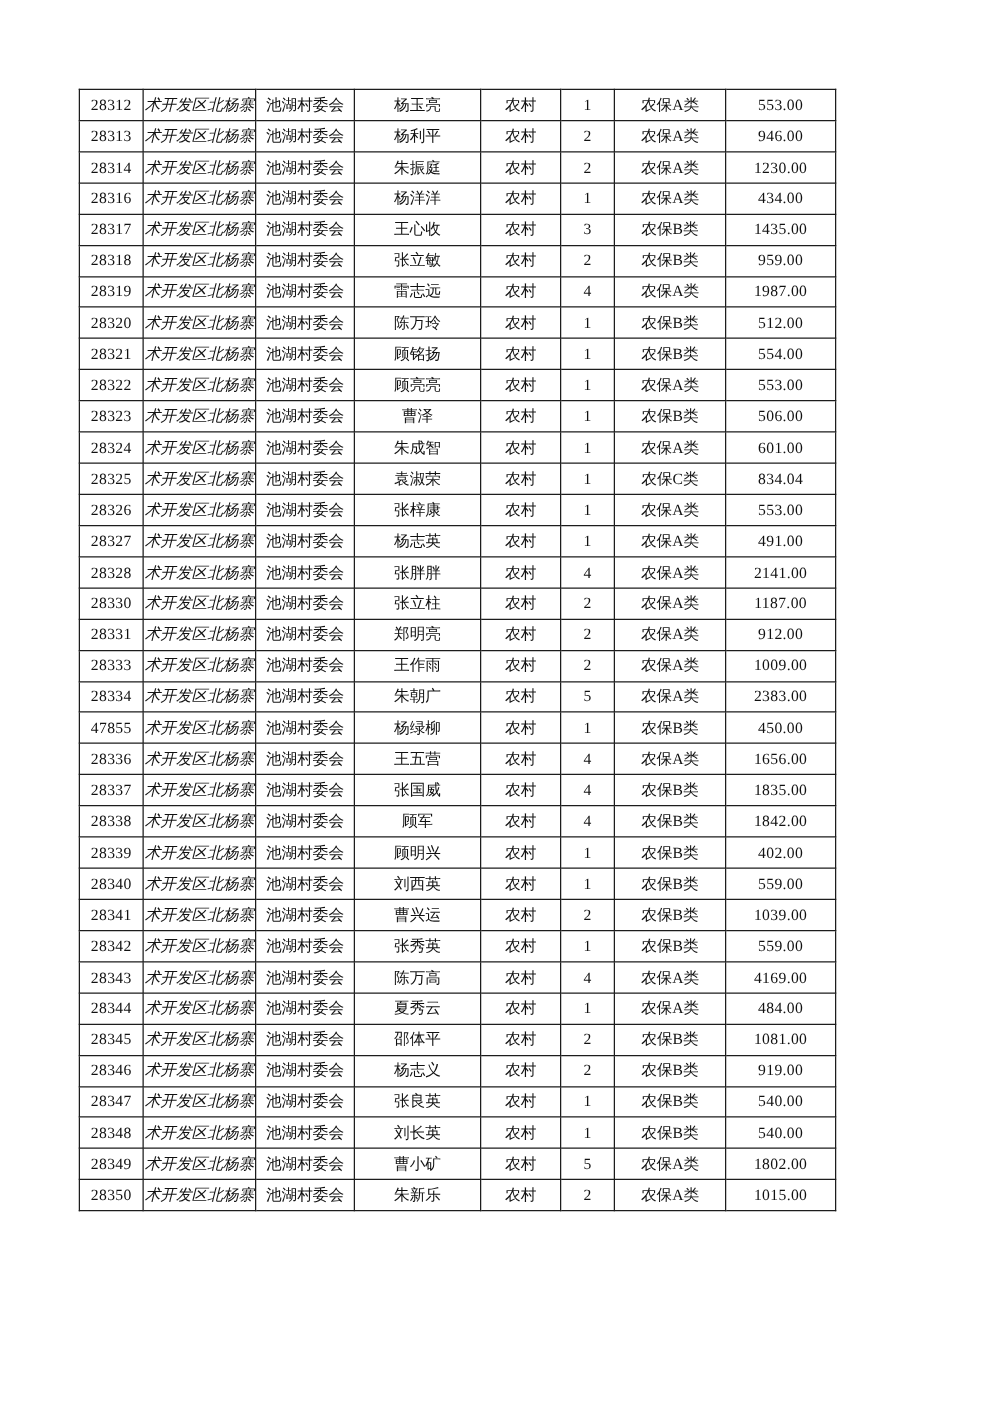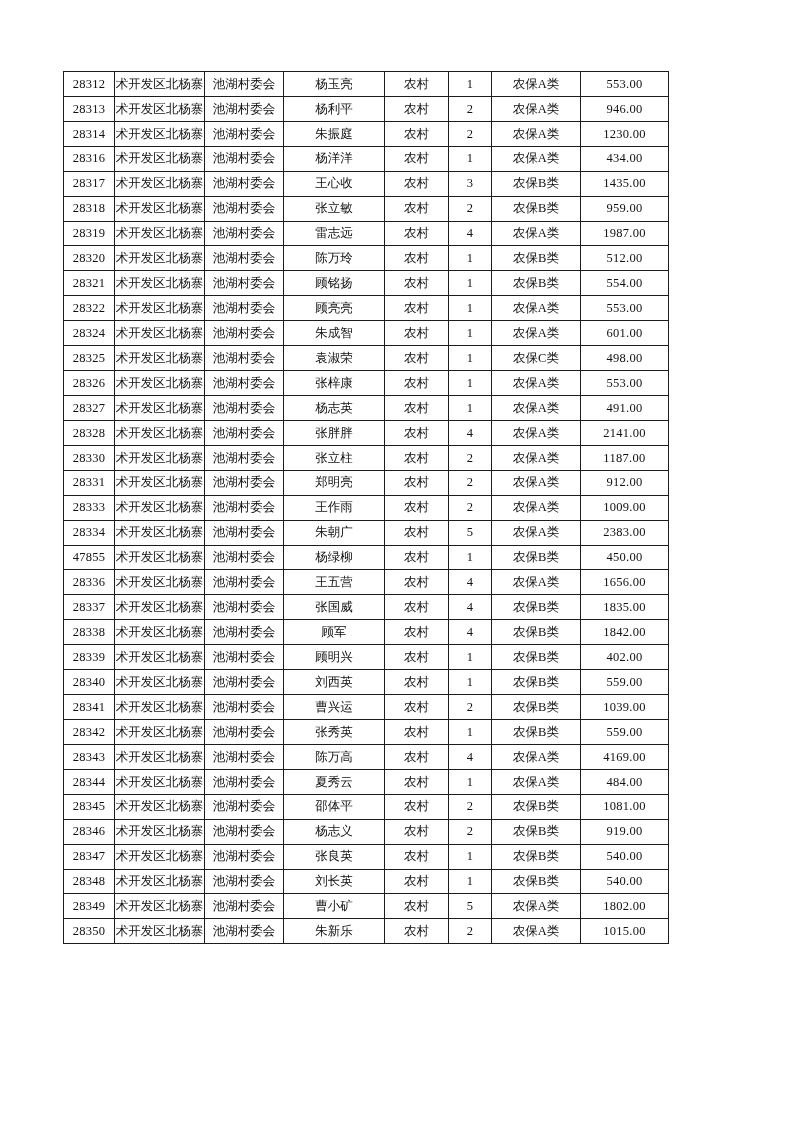--- a/index.html
+++ b/index.html
@@ -49,20 +49,21 @@
   col.c6 { width: 43px; }
   col.c7 { width: 89px; }
   col.c8 { width: 88px; }
   td.col-1, td.col-6, td.col-8 {
     font-size: 11.5px;
     letter-spacing: 0.3px;
   }
   td.col-2 {
     
     font-size: 12.6px;
+    font-style: italic;
   }
 </style>
 </head>
 <body>
 
 <div class="page">
   <table class="sheet">
     <colgroup>
       <col class="c1">
         <col class="c2">
@@ -168,38 +169,48 @@
           <td class="col-1">28322</td>
           <td class="col-2">术开发区北杨寨</td>
           <td class="col-3">池湖村委会</td>
           <td class="col-4">顾亮亮</td>
           <td class="col-5">农村</td>
           <td class="col-6">1</td>
           <td class="col-7">农保A类</td>
           <td class="col-8">553.00</td>
         </tr>
         <tr>
+          <td class="col-1">28323</td>
+          <td class="col-2">术开发区北杨寨</td>
+          <td class="col-3">池湖村委会</td>
+          <td class="col-4">曹泽</td>
+          <td class="col-5">农村</td>
+          <td class="col-6">1</td>
+          <td class="col-7">农保B类</td>
+          <td class="col-8">506.00</td>
+        </tr>
+        <tr>
           <td class="col-1">28324</td>
           <td class="col-2">术开发区北杨寨</td>
           <td class="col-3">池湖村委会</td>
           <td class="col-4">朱成智</td>
           <td class="col-5">农村</td>
           <td class="col-6">1</td>
           <td class="col-7">农保A类</td>
           <td class="col-8">601.00</td>
         </tr>
         <tr>
           <td class="col-1">28325</td>
           <td class="col-2">术开发区北杨寨</td>
           <td class="col-3">池湖村委会</td>
           <td class="col-4">袁淑荣</td>
           <td class="col-5">农村</td>
           <td class="col-6">1</td>
           <td class="col-7">农保C类</td>
-          <td class="col-8">498.00</td>
+          <td class="col-8">834.04</td>
         </tr>
         <tr>
           <td class="col-1">28326</td>
           <td class="col-2">术开发区北杨寨</td>
           <td class="col-3">池湖村委会</td>
           <td class="col-4">张梓康</td>
           <td class="col-5">农村</td>
           <td class="col-6">1</td>
           <td class="col-7">农保A类</td>
           <td class="col-8">553.00</td>

